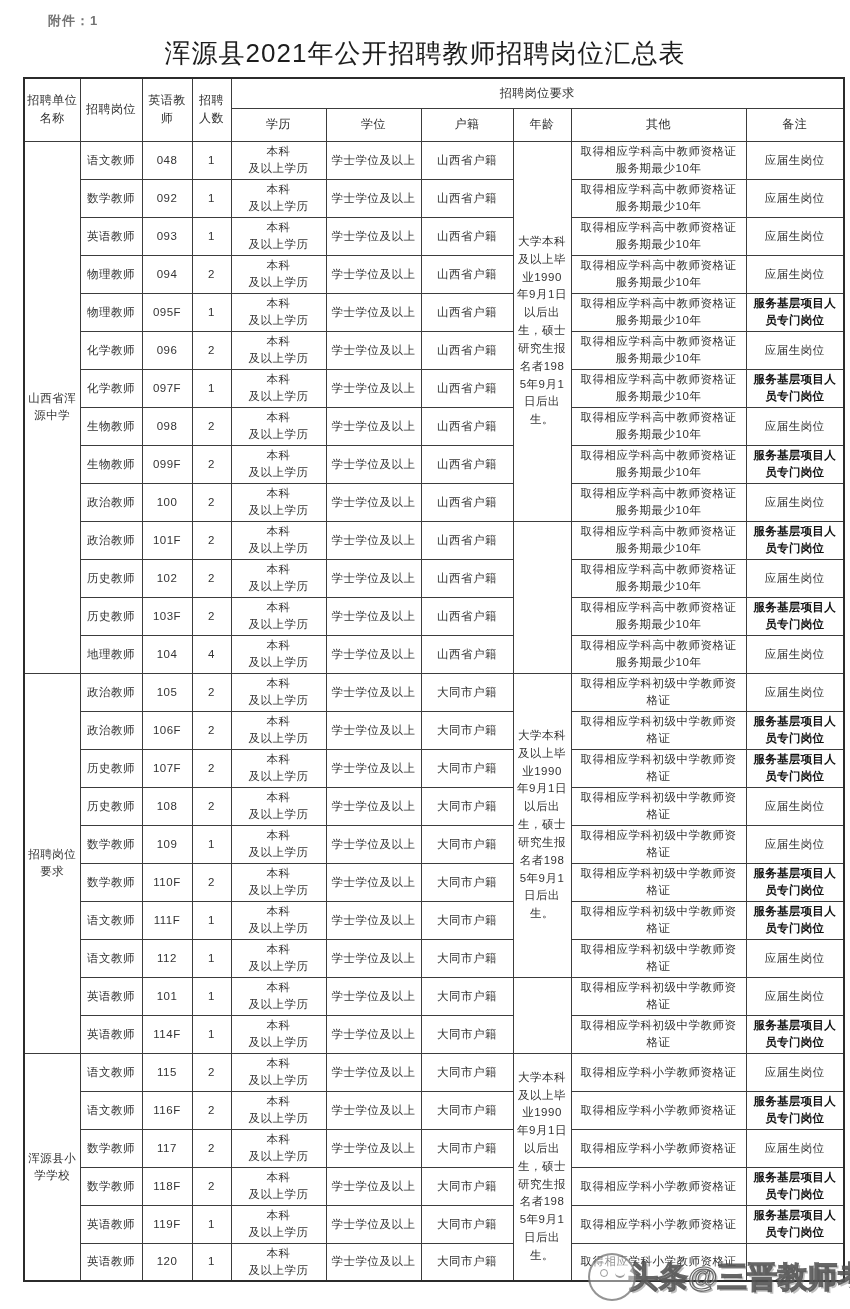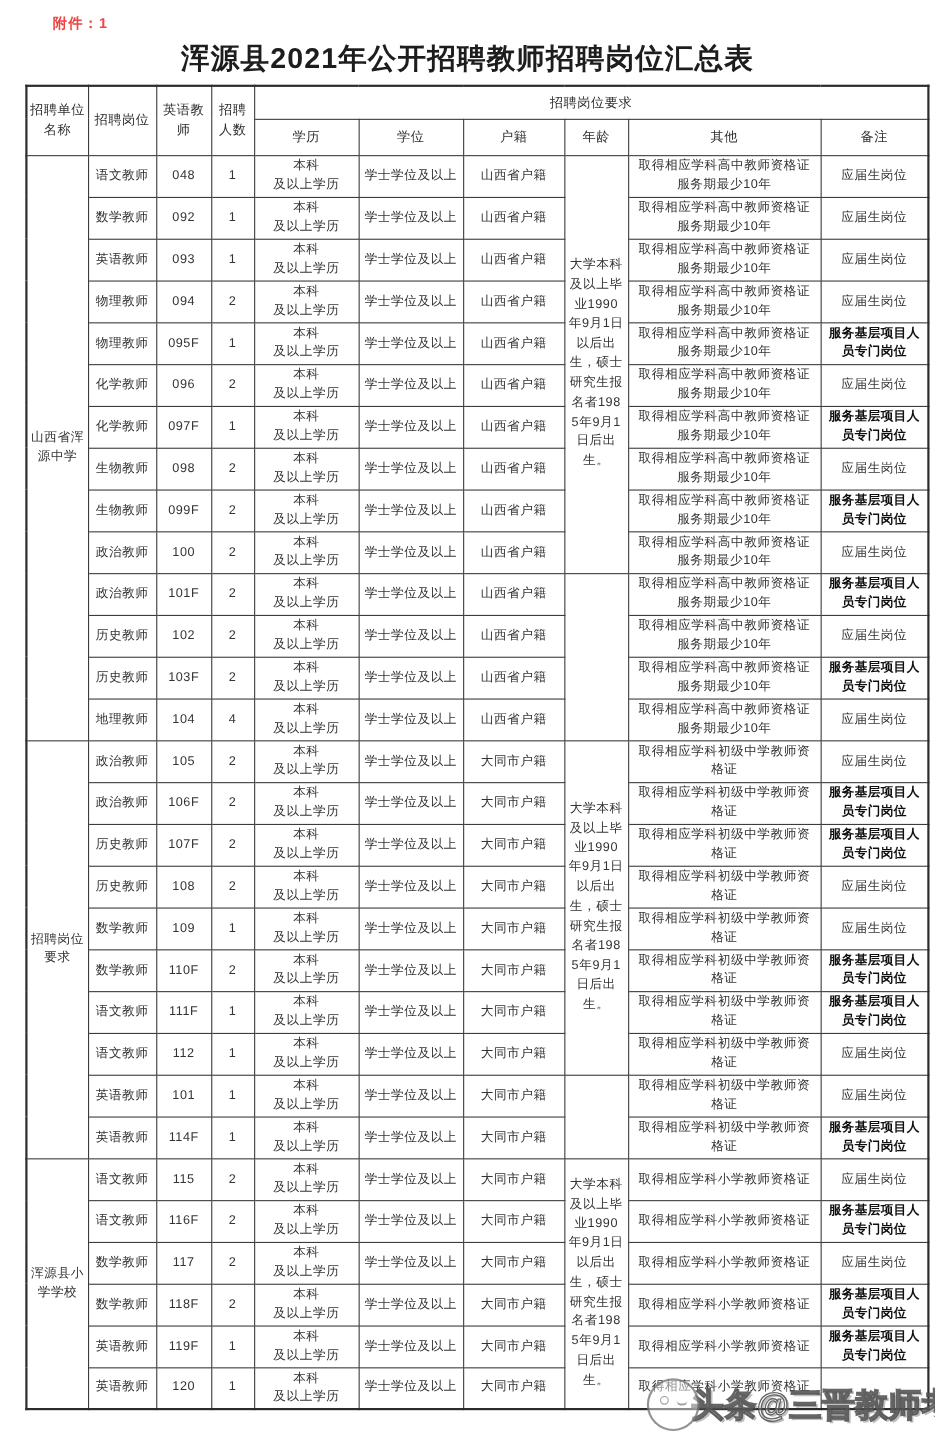--- a/index.html
+++ b/index.html
@@ -2,27 +2,27 @@
 <html><head>
 <meta charset="utf-8">
 <style>
   html,body{margin:0;padding:0;}
   body{
     width:850px;height:1309px;position:relative;background:#ffffff;
     font-family:"Liberation Sans","DejaVu Sans",sans-serif;
     color:#333;overflow:hidden;
   }
   .attachment{
-    position:absolute;left:28px;top:12px;font-size:13px;font-weight:700;color:#ef4444;
+    position:absolute;left:28px;top:12px;font-size:13px;font-weight:700;color:#737373;
     letter-spacing:1px;
     padding-left:20px;
   }
   .doc-title{
     position:absolute;left:0;top:36px;width:100%;text-align:center;
-    font-size:26px;font-weight:700;color:#1d1d1d;letter-spacing:1px;
+    font-size:26px;font-weight:400;color:#1d1d1d;letter-spacing:1px;
   }
   table.recruit{
     position:absolute;left:23px;top:77px;width:820px;
     border-collapse:collapse;table-layout:fixed;
     border:2px solid #2b2b2b;
   }
   .recruit th,.recruit td{
     border:1px solid #3c3c3c;
     text-align:center;vertical-align:middle;
     font-size:11.5px;line-height:1.45;letter-spacing:0.5px;

